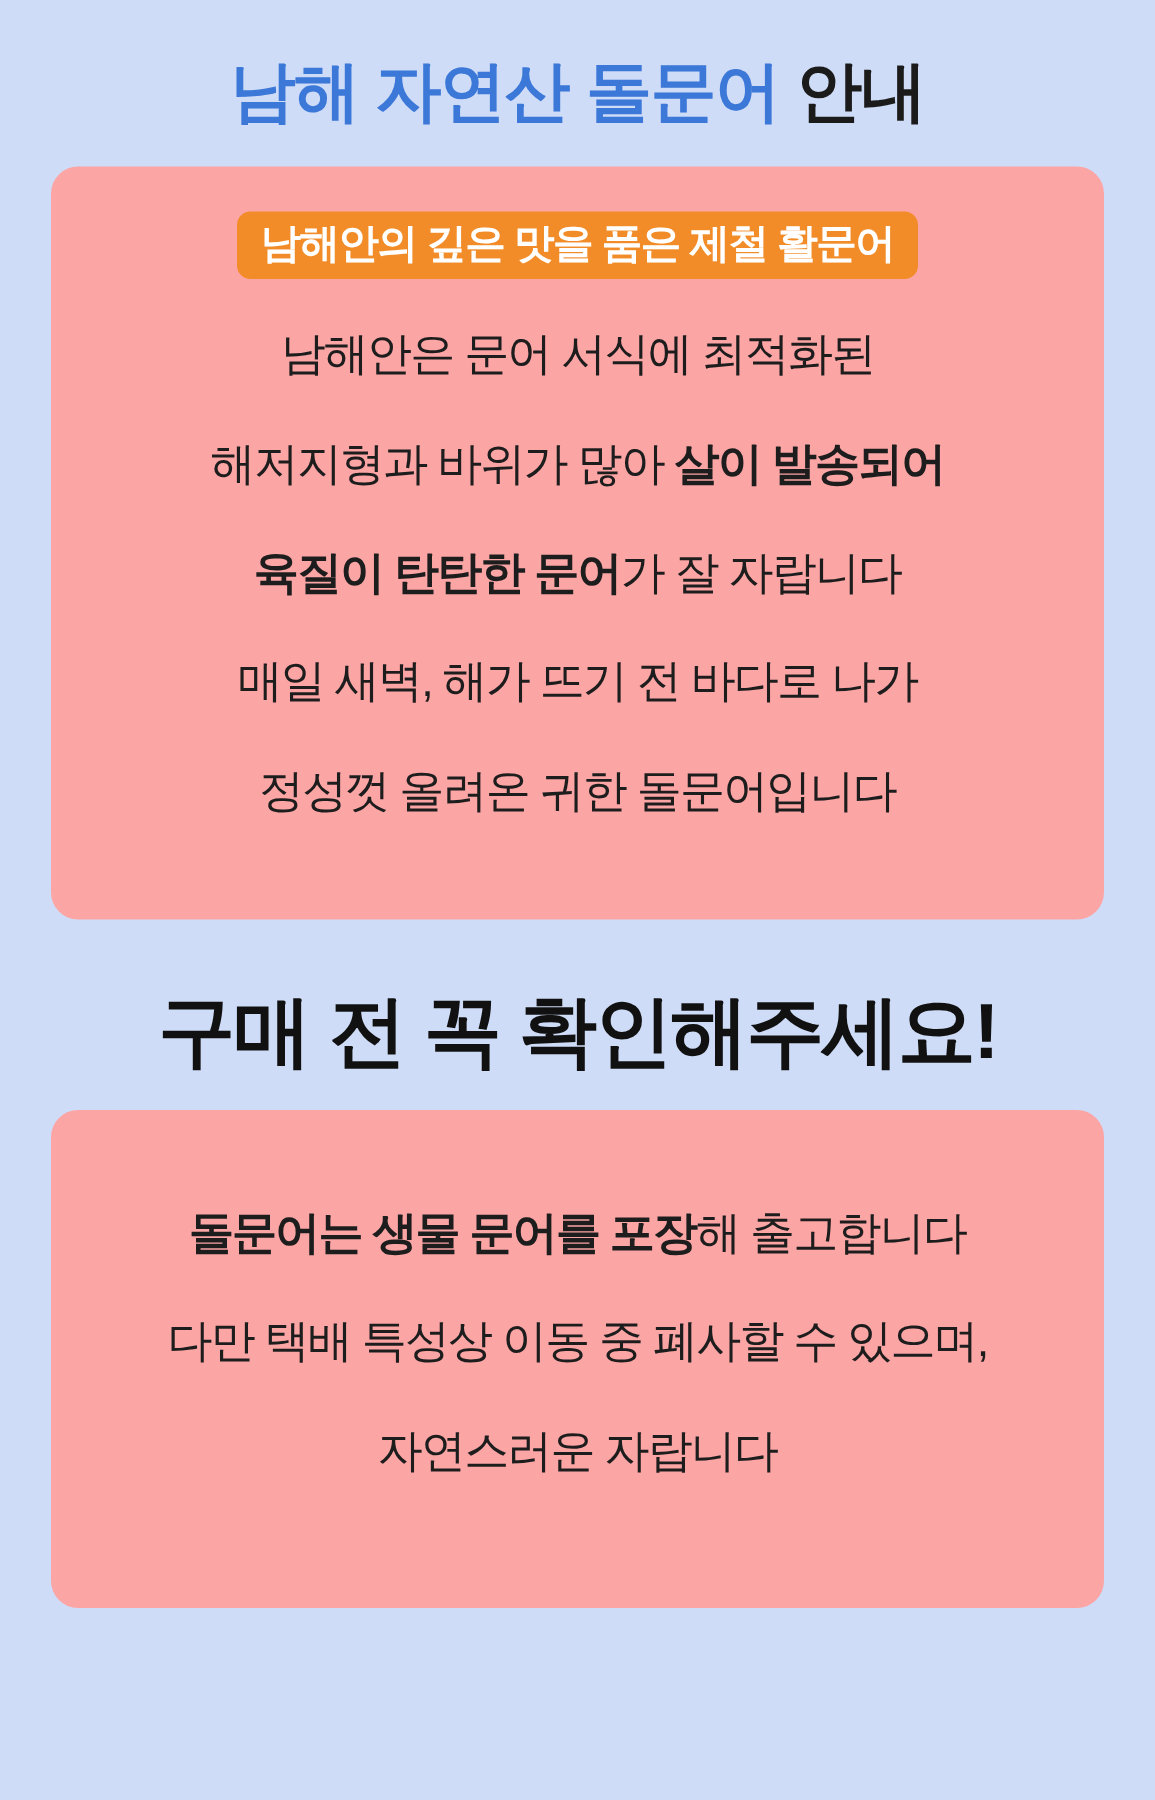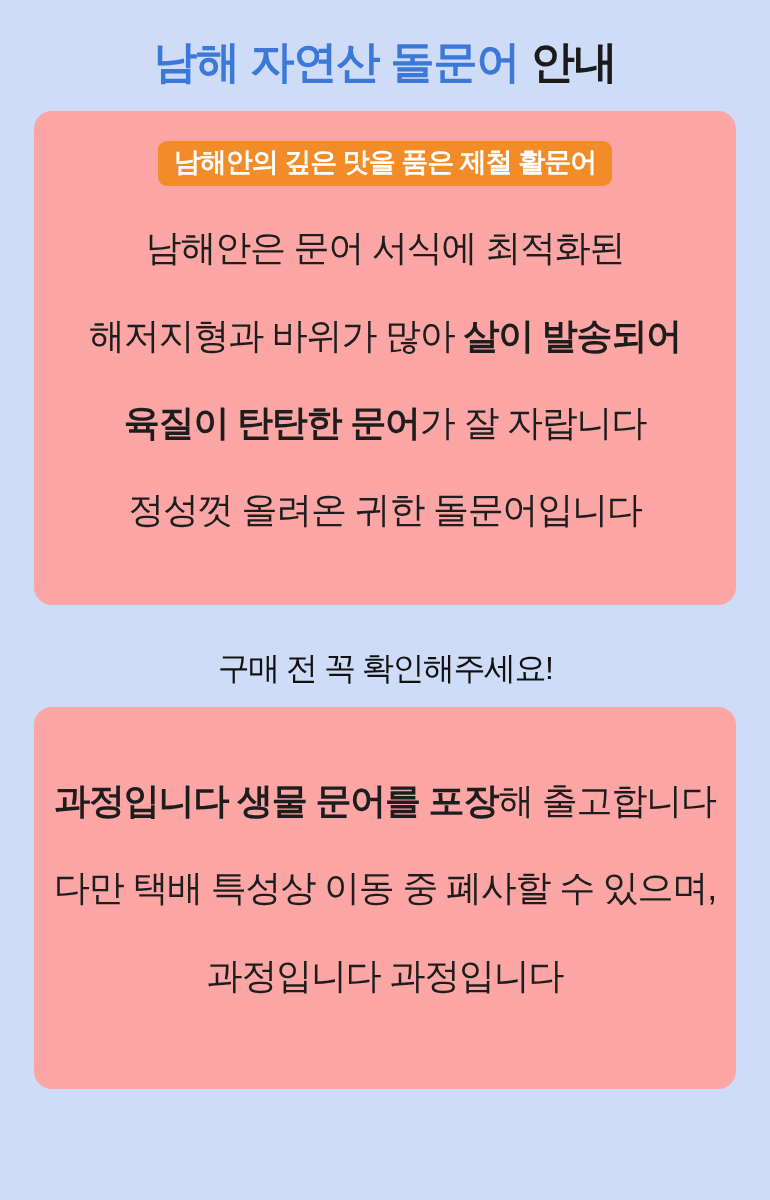--- a/index.html
+++ b/index.html
@@ -32,22 +32,22 @@
     margin-top: 36px;
     margin-bottom: 22px;
     line-height: 1.2;
     white-space: nowrap;
   }
   .main-title .accent { color: #3c78d8; }
   .main-title .plain { color: #1b1b1b; }
 
   .section-title {
     text-align: center;
-    font-size: 32px;
-    font-weight: normal;
+    font-size: 52px;
+    font-weight: bold;
     letter-spacing: -1.5px;
     color: #111111;
     margin: 44px 0 20px 0;
     line-height: 1.2;
   }
 
   
   .card {
     background: #fca5a5;
     border-radius: 18px;
@@ -76,21 +76,21 @@
     letter-spacing: -1px;
     border-radius: 9px;
     padding: 7px 16px 9px 16px;
     line-height: 1.1;
     white-space: nowrap;
   }
 
   
   .body-line {
     text-align: center;
-    font-size: 36px;
+    font-size: 30px;
     line-height: 1.42;
     letter-spacing: -1.2px;
     color: #1d1d1d;
     white-space: nowrap;
   }
   .body-line b { font-weight: bold; }
 
   .block-gap { height: 26px; }
 </style>
 </head>
@@ -111,35 +111,38 @@
     <p class="body-line">
       <span>남해안은 문어 서식에 최적화된</span>
     </p>
     <p class="body-line">
       <span>해저지형과 바위가 많아 </span><b>살이 발송되어</b>
     </p>
     <p class="body-line">
       <b>육질이 탄탄한 문어</b><span>가 잘 자랍니다</span>
     </p>
     <p class="body-line">
+      <span>매일 새벽, 해가 뜨기 전 바다로 나가</span>
+    </p>
+    <p class="body-line">
       <span>정성껏 올려온 귀한 돌문어입니다</span>
     </p>
   </section>
 
   <h2 class="section-title">구매 전 꼭 확인해주세요!</h2>
 
   <section class="card card-two">
     <p class="body-line">
-      <b>과정입니다 생물 문어를 포장</b><span>해 출고합니다</span>
+      <b>돌문어는 생물 문어를 포장</b><span>해 출고합니다</span>
     </p>
     <p class="body-line">
       <span>다만 택배 특성상 이동 중 폐사할 수 있으며,</span>
     </p>
     <p class="body-line">
-      <span>과정입니다 과정입니다</span>
+      <span>자연스러운 자랍니다</span>
     </p>
 
     <div class="block-gap"></div>
 
 
   </section>
 
 </div>
 
 </body></html>

